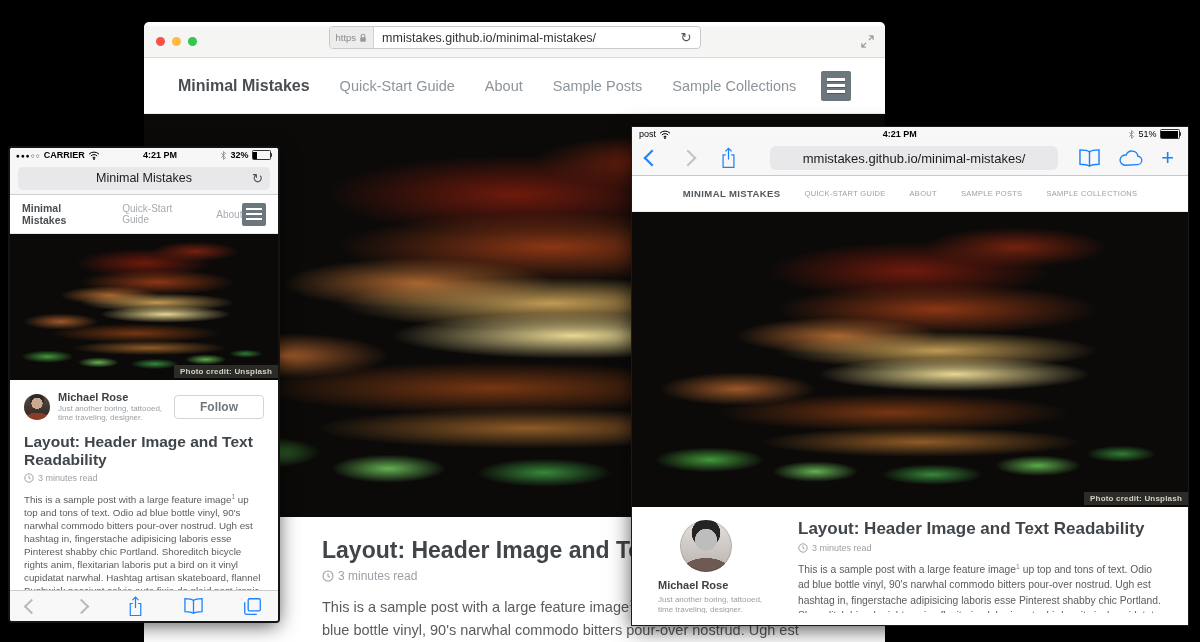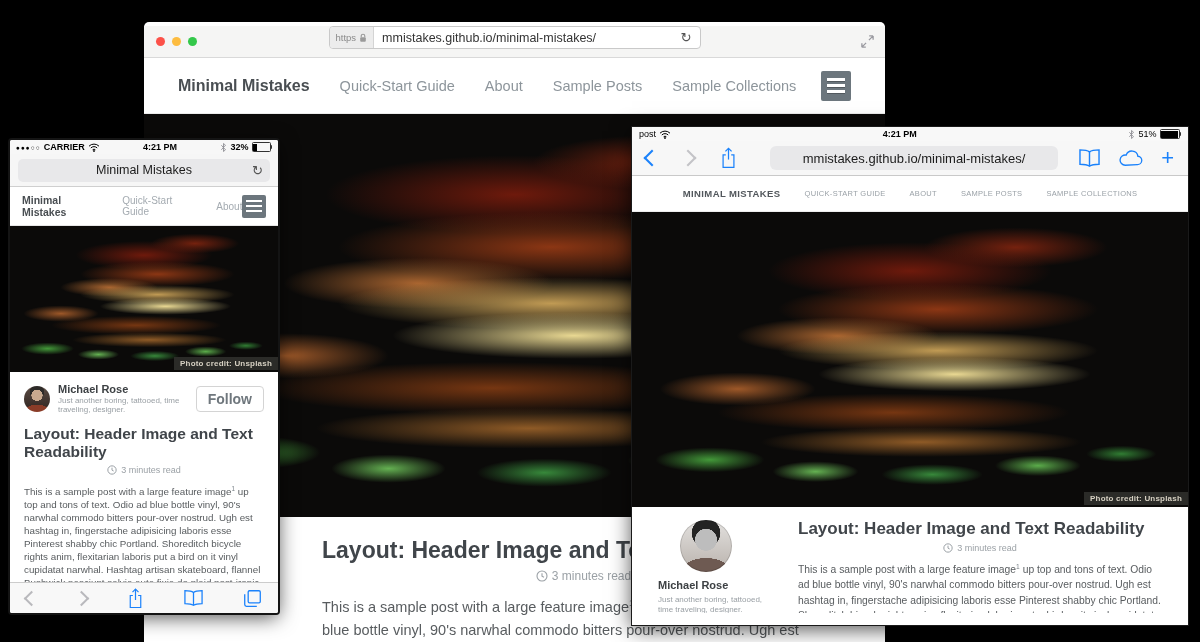--- a/index.html
+++ b/index.html
@@ -43,26 +43,26 @@
   .d-resize{position:absolute;right:10px;top:8px;}
   .d-nav{height:55px;display:flex;align-items:center;padding:0 34px;border-bottom:1px solid #ececec;background:#fff;}
   .brand{font-weight:bold;font-size:16px;color:#494e52;}
   .d-link{font-size:14.5px;color:#8d959b;margin-left:30px;}
   .burger{margin-left:auto;width:30px;height:30px;background:#6c767d;border-radius:2px;
           display:flex;flex-direction:column;justify-content:center;gap:3px;align-items:center;}
   .burger i{display:block;width:18px;height:3px;background:#fff;box-shadow:0 1px 0 rgba(0,0,0,.25);}
   .d-image{height:403px;}
   .d-content{padding:21px 40px 0 178px;}
   .post-title-d{font-size:23px;font-weight:bold;color:#40454a;line-height:1.1;}
-  .meta{display:flex;align-items:center;gap:4px;color:#9ba1a6;font-size:12px;margin-top:6px;justify-content:center;}
+  .meta{display:flex;align-items:center;gap:4px;color:#9ba1a6;font-size:12px;margin-top:6px;}
   .d-body{font-size:14.5px;color:#585c5f;line-height:1.55;margin-top:13px;}
   sup{font-size:.65em;color:#7a8288;}
 
   
-  #iphone{left:10px;top:140px;width:268px;height:473px;background:#fff;z-index:3;
+  #iphone{left:10px;top:148px;width:268px;height:473px;background:#fff;z-index:3;
           box-shadow:0 0 0 2px #141414,0 4px 20px rgba(0,0,0,.7);overflow:hidden;border-radius:2px;}
   .i-status{height:14px;background:#f7f7f7;display:flex;align-items:center;padding:0 6px;
             font-size:9px;font-weight:bold;color:#000;}
   .i-status .mid{flex:1;text-align:center;}
   .dots{font-size:6.5px;letter-spacing:1px;margin-right:3px;}
   .i-urlrow{height:32px;background:#f6f6f6;border-bottom:1px solid #cfcfcf;display:flex;align-items:center;}
   .i-field{flex:1;margin:0 8px;height:23px;background:#e8e8ea;border-radius:5px;position:relative;
            display:flex;align-items:center;justify-content:center;font-size:12.5px;color:#1b1b1b;}
   .i-field .reload{position:absolute;right:7px;margin:0;}
   .i-nav{height:38px;background:#fff;border-bottom:1px solid #e6e6e6;display:flex;align-items:center;padding:0 12px;}
@@ -77,21 +77,21 @@
   .avatar-sm{width:26px;height:26px;border-radius:50%;flex:0 0 26px;
      background:
        radial-gradient(circle at 50% 36%, #c9a98f 0 26%, rgba(0,0,0,0) 27%),
        radial-gradient(circle at 50% 24%, #2d2a28 0 30%, rgba(0,0,0,0) 31%),
        radial-gradient(ellipse 70% 34% at 50% 92%, #8a3c28 0 60%, rgba(0,0,0,0) 61%),
        linear-gradient(#5a4a42,#2e2420);}
   .author-info{margin-left:8px;line-height:1.15;}
   .a-name{font-size:11px;font-weight:bold;color:#3d4144;}
   .a-bio{font-size:8px;color:#9aa0a5;}
   .follow-btn{margin-left:auto;border:1px solid #d4d4d4;border-radius:4px;background:#fff;
-              font-size:14px;color:#6f777d;padding:4px 11px;font-weight:bold;}
+              font-size:12px;color:#6f777d;padding:4px 25px;font-weight:bold;}
   .post-title-i{font-size:15.5px;font-weight:bold;color:#40454a;line-height:1.13;margin-top:11px;}
   .i-body{font-size:9.8px;color:#585c5f;line-height:1.32;margin-top:10px;}
   .i-toolbar{position:absolute;left:0;right:0;bottom:0;height:30px;background:#f8f8f8;
              border-top:1px solid #cccccc;display:flex;align-items:center;justify-content:space-between;
              padding:0 16px;z-index:2;}
   .chev{display:inline-block;width:9px;height:9px;border-left:2px solid #b9b9bd;border-bottom:2px solid #b9b9bd;}
   .chev.back{transform:rotate(45deg);}
   .chev.fwd{transform:rotate(225deg);}
 
   

